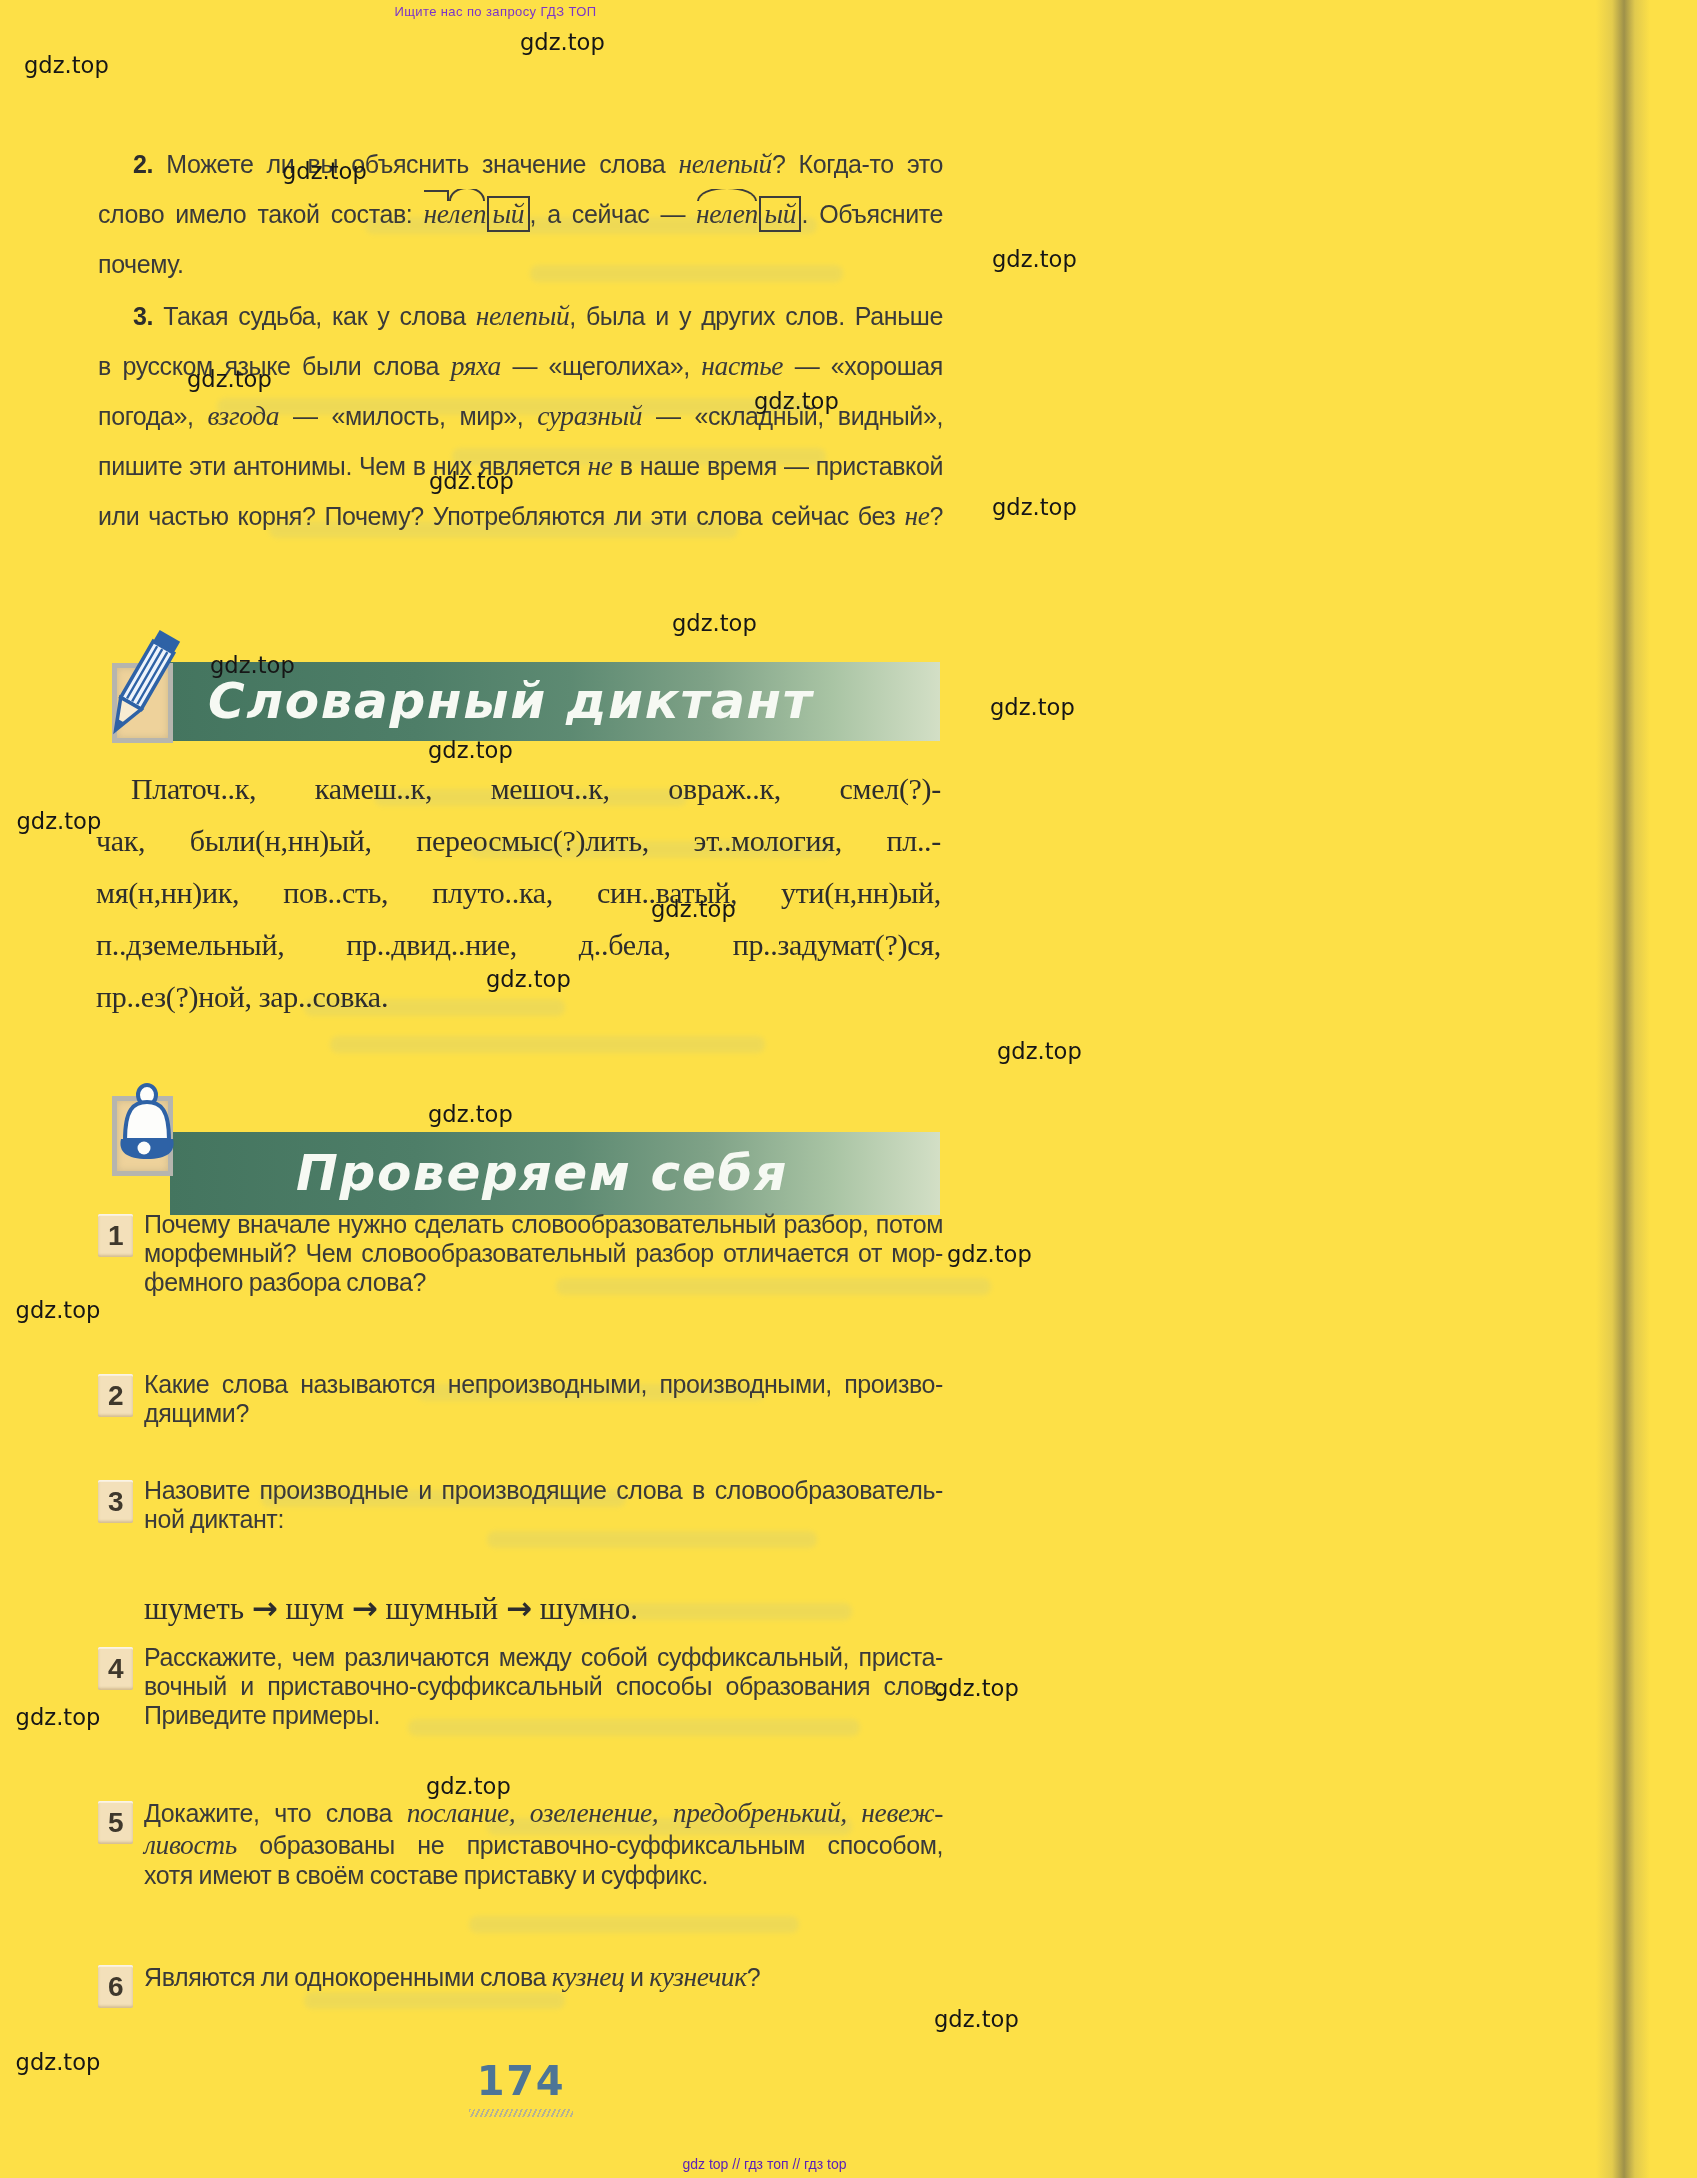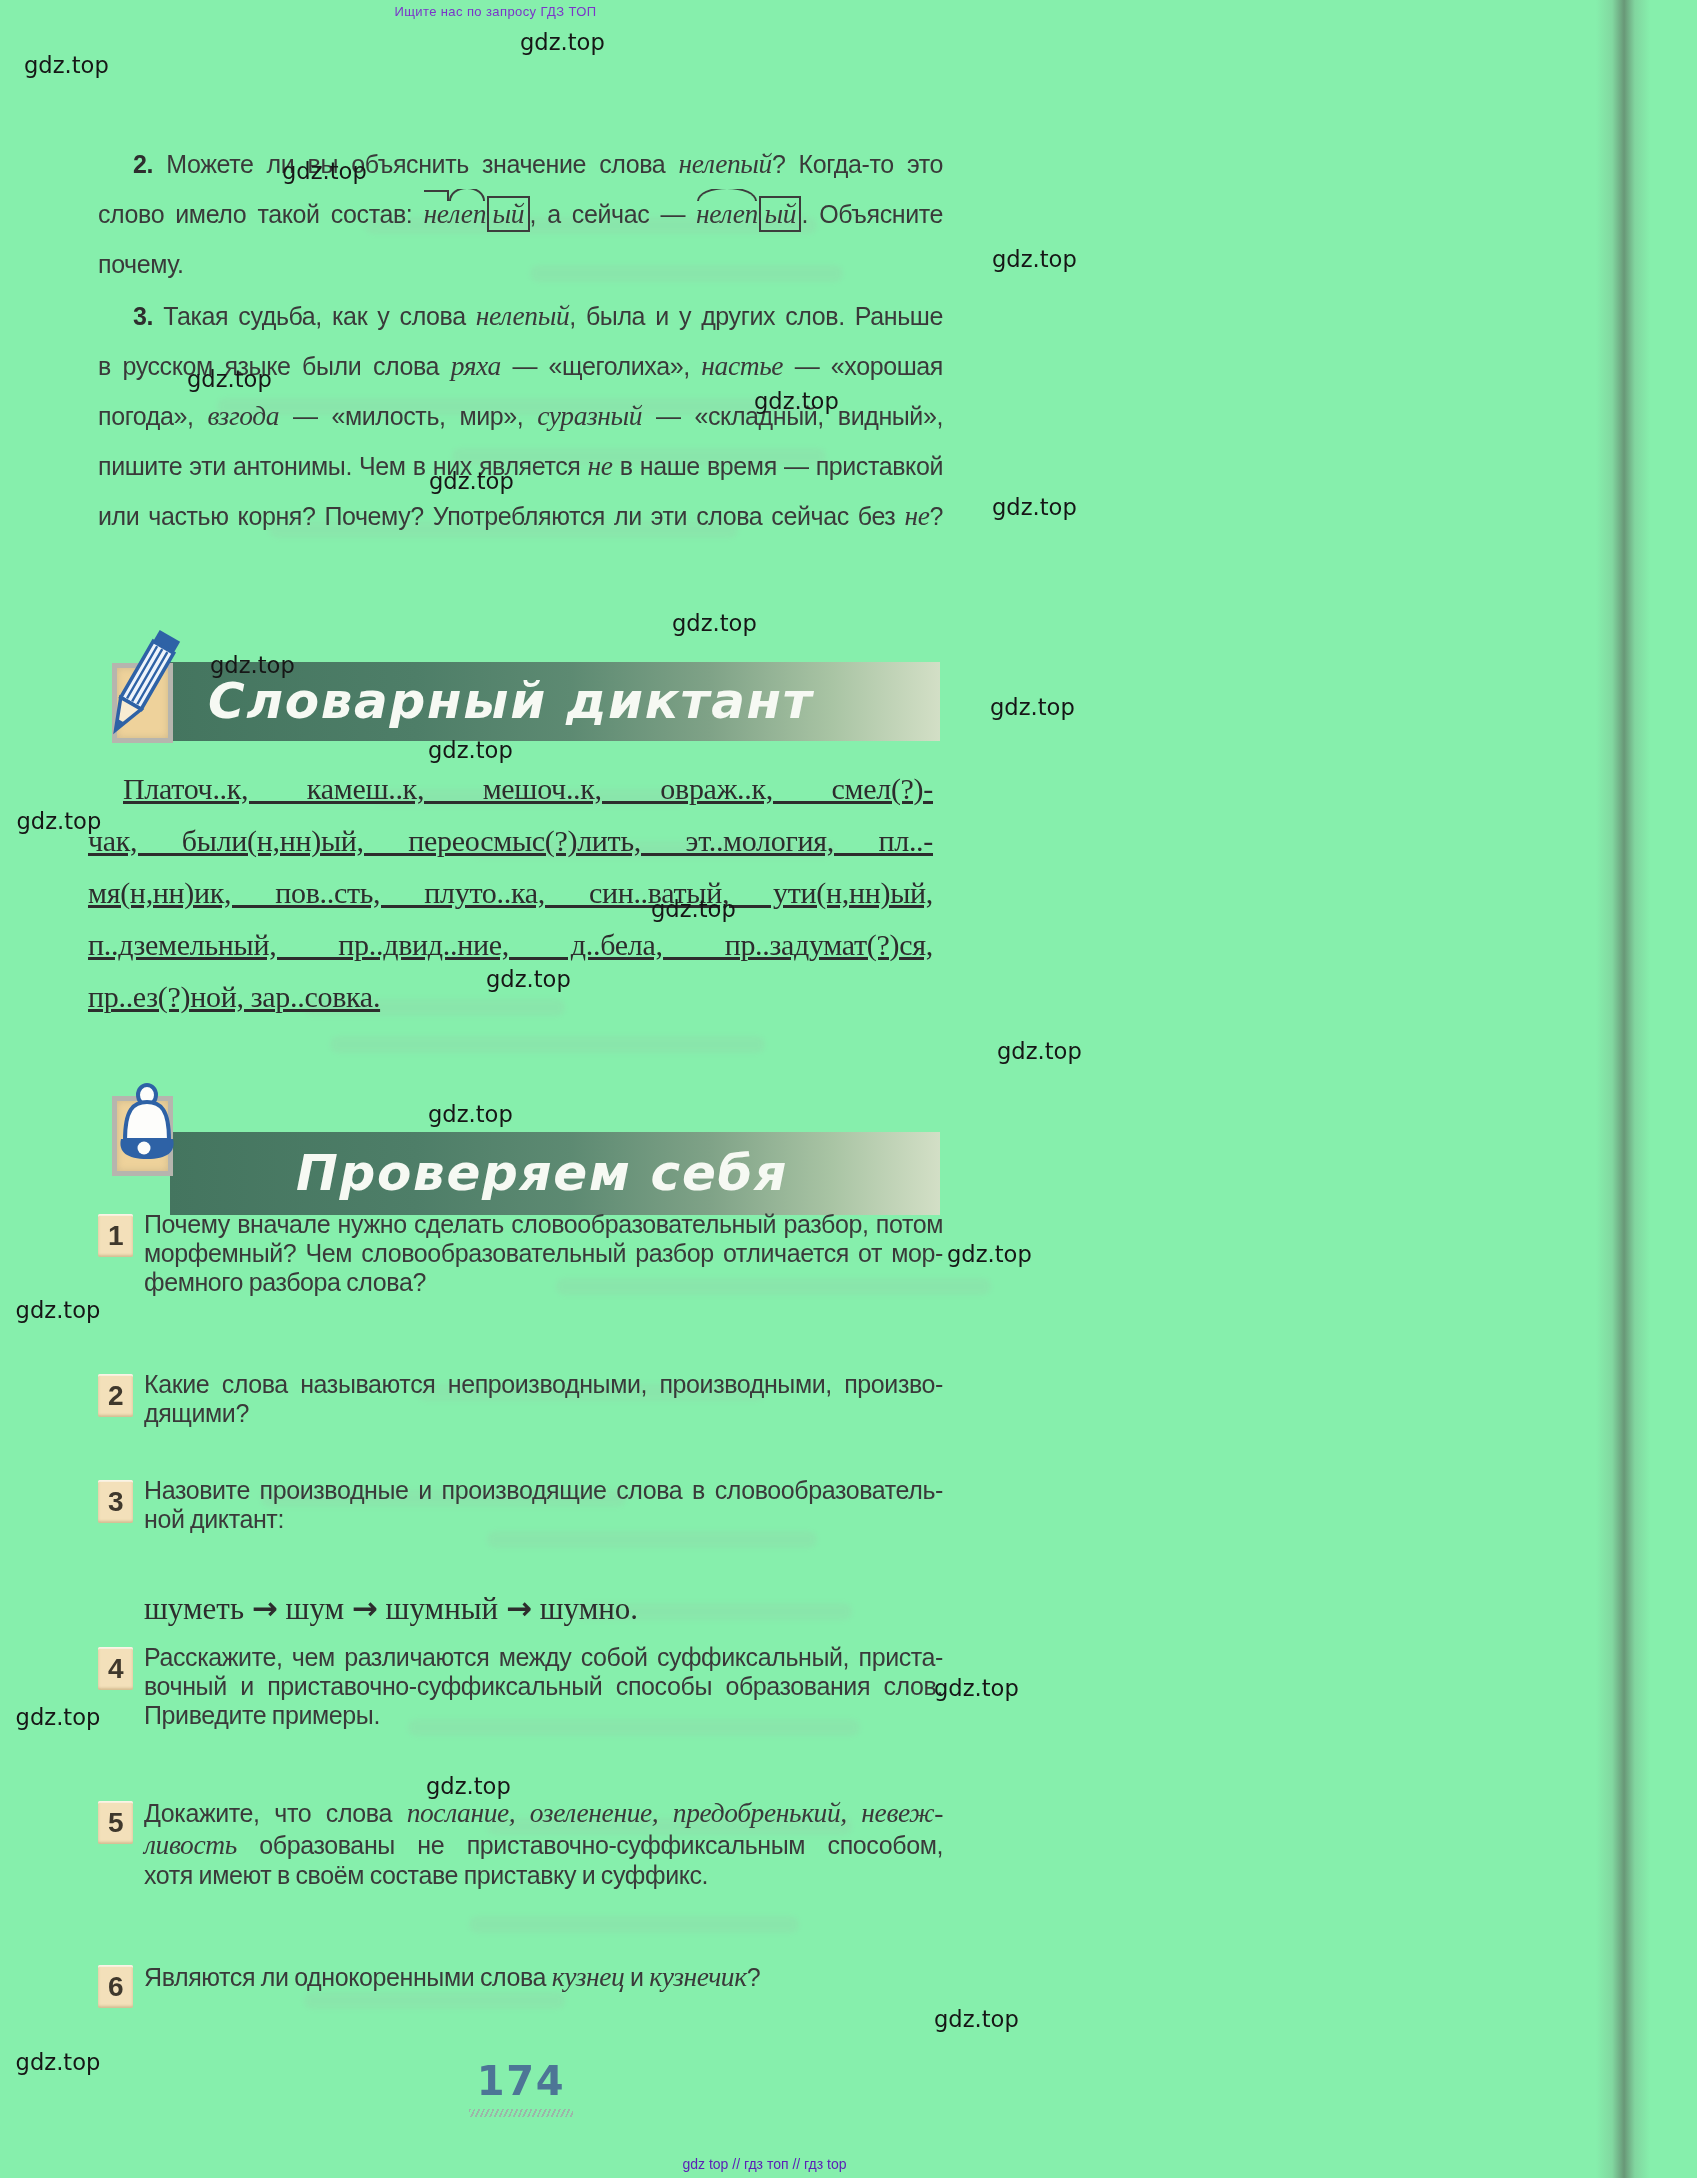--- a/index.html
+++ b/index.html
@@ -1,16 +1,16 @@
 <!DOCTYPE html>
 <html style="font-size:14px"><head>
 <meta charset="utf-8">
 <style>
   html,body{margin:0;padding:0;width:1697px;height:2179px;overflow:hidden;background:#ffffff;}
-  .page{position:relative;width:1697px;height:2179px;background:#86efac;font-family:"Liberation Sans",sans-serif;color:#3a3a3a;}
+  .page{position:relative;width:1697px;height:2179px;background:#fde047;font-family:"Liberation Sans",sans-serif;color:#3a3a3a;}
   .abs{position:absolute;}
 
   
   .tblock{position:absolute;}
   .tblock .tline{height:50px;line-height:50px;overflow:hidden;white-space:normal;}
   .just{text-align:justify;text-align-last:justify;}
   .ind{text-indent:35px;}
   .bodytext{font-size:25px;letter-spacing:-0.4px;word-spacing:-0.9px;color:#3a3a3a;}
   .s-b{font-weight:bold;color:#2e2e2e;}
   .s-i{font-family:"Liberation Serif",serif;font-style:italic;font-size:1.1em;}
@@ -101,21 +101,21 @@
       <g transform="rotate(30 35 50)">
         <rect x="25" y="1" width="20" height="12" fill="#2e62a6"></rect>
         <rect x="25" y="12" width="20" height="55" fill="#eef4fb" stroke="#2e62a6" stroke-width="3"></rect>
         <path d="M30 14 V65 M35 14 V65 M40 14 V65" stroke="#2e62a6" stroke-width="2" fill="none"></path>
         <path d="M25 67 L35 93 L45 67 Z" fill="#f8ecd2" stroke="#2e62a6" stroke-width="3"></path>
         <path d="M31.5 84 L35 93 L38.5 84 Z" fill="#2e62a6"></path>
       </g>
     </svg>
   </div>
 
-  <div class="tblock serifblock" style="left:88px;top:763px;width:845px;text-decoration:underline;">
+  <div class="tblock serifblock" style="left:96px;top:763px;width:845px;">
       <div class="tline just ind"><span>Платоч..к, камеш..к, мешоч..к, овраж..к, смел(?)-</span></div>
       <div class="tline just"><span>чак, были(н,нн)ый, переосмыс(?)лить, эт..мология, пл..-</span></div>
       <div class="tline just"><span>мя(н,нн)ик, пов..сть, плуто..ка, син..ватый, ути(н,нн)ый,</span></div>
       <div class="tline just"><span>п..дземельный, пр..двид..ние, д..бела, пр..задумат(?)ся,</span></div>
       <div class="tline"><span>пр..ез(?)ной, зар..совка.</span></div>
     </div>
 
   <div class="banner-bar" style="top:1132px;height:83px;line-height:83px;padding-left:126px;box-sizing:border-box;">
     <span class="banner-title">Проверяем себя</span>
   </div>

